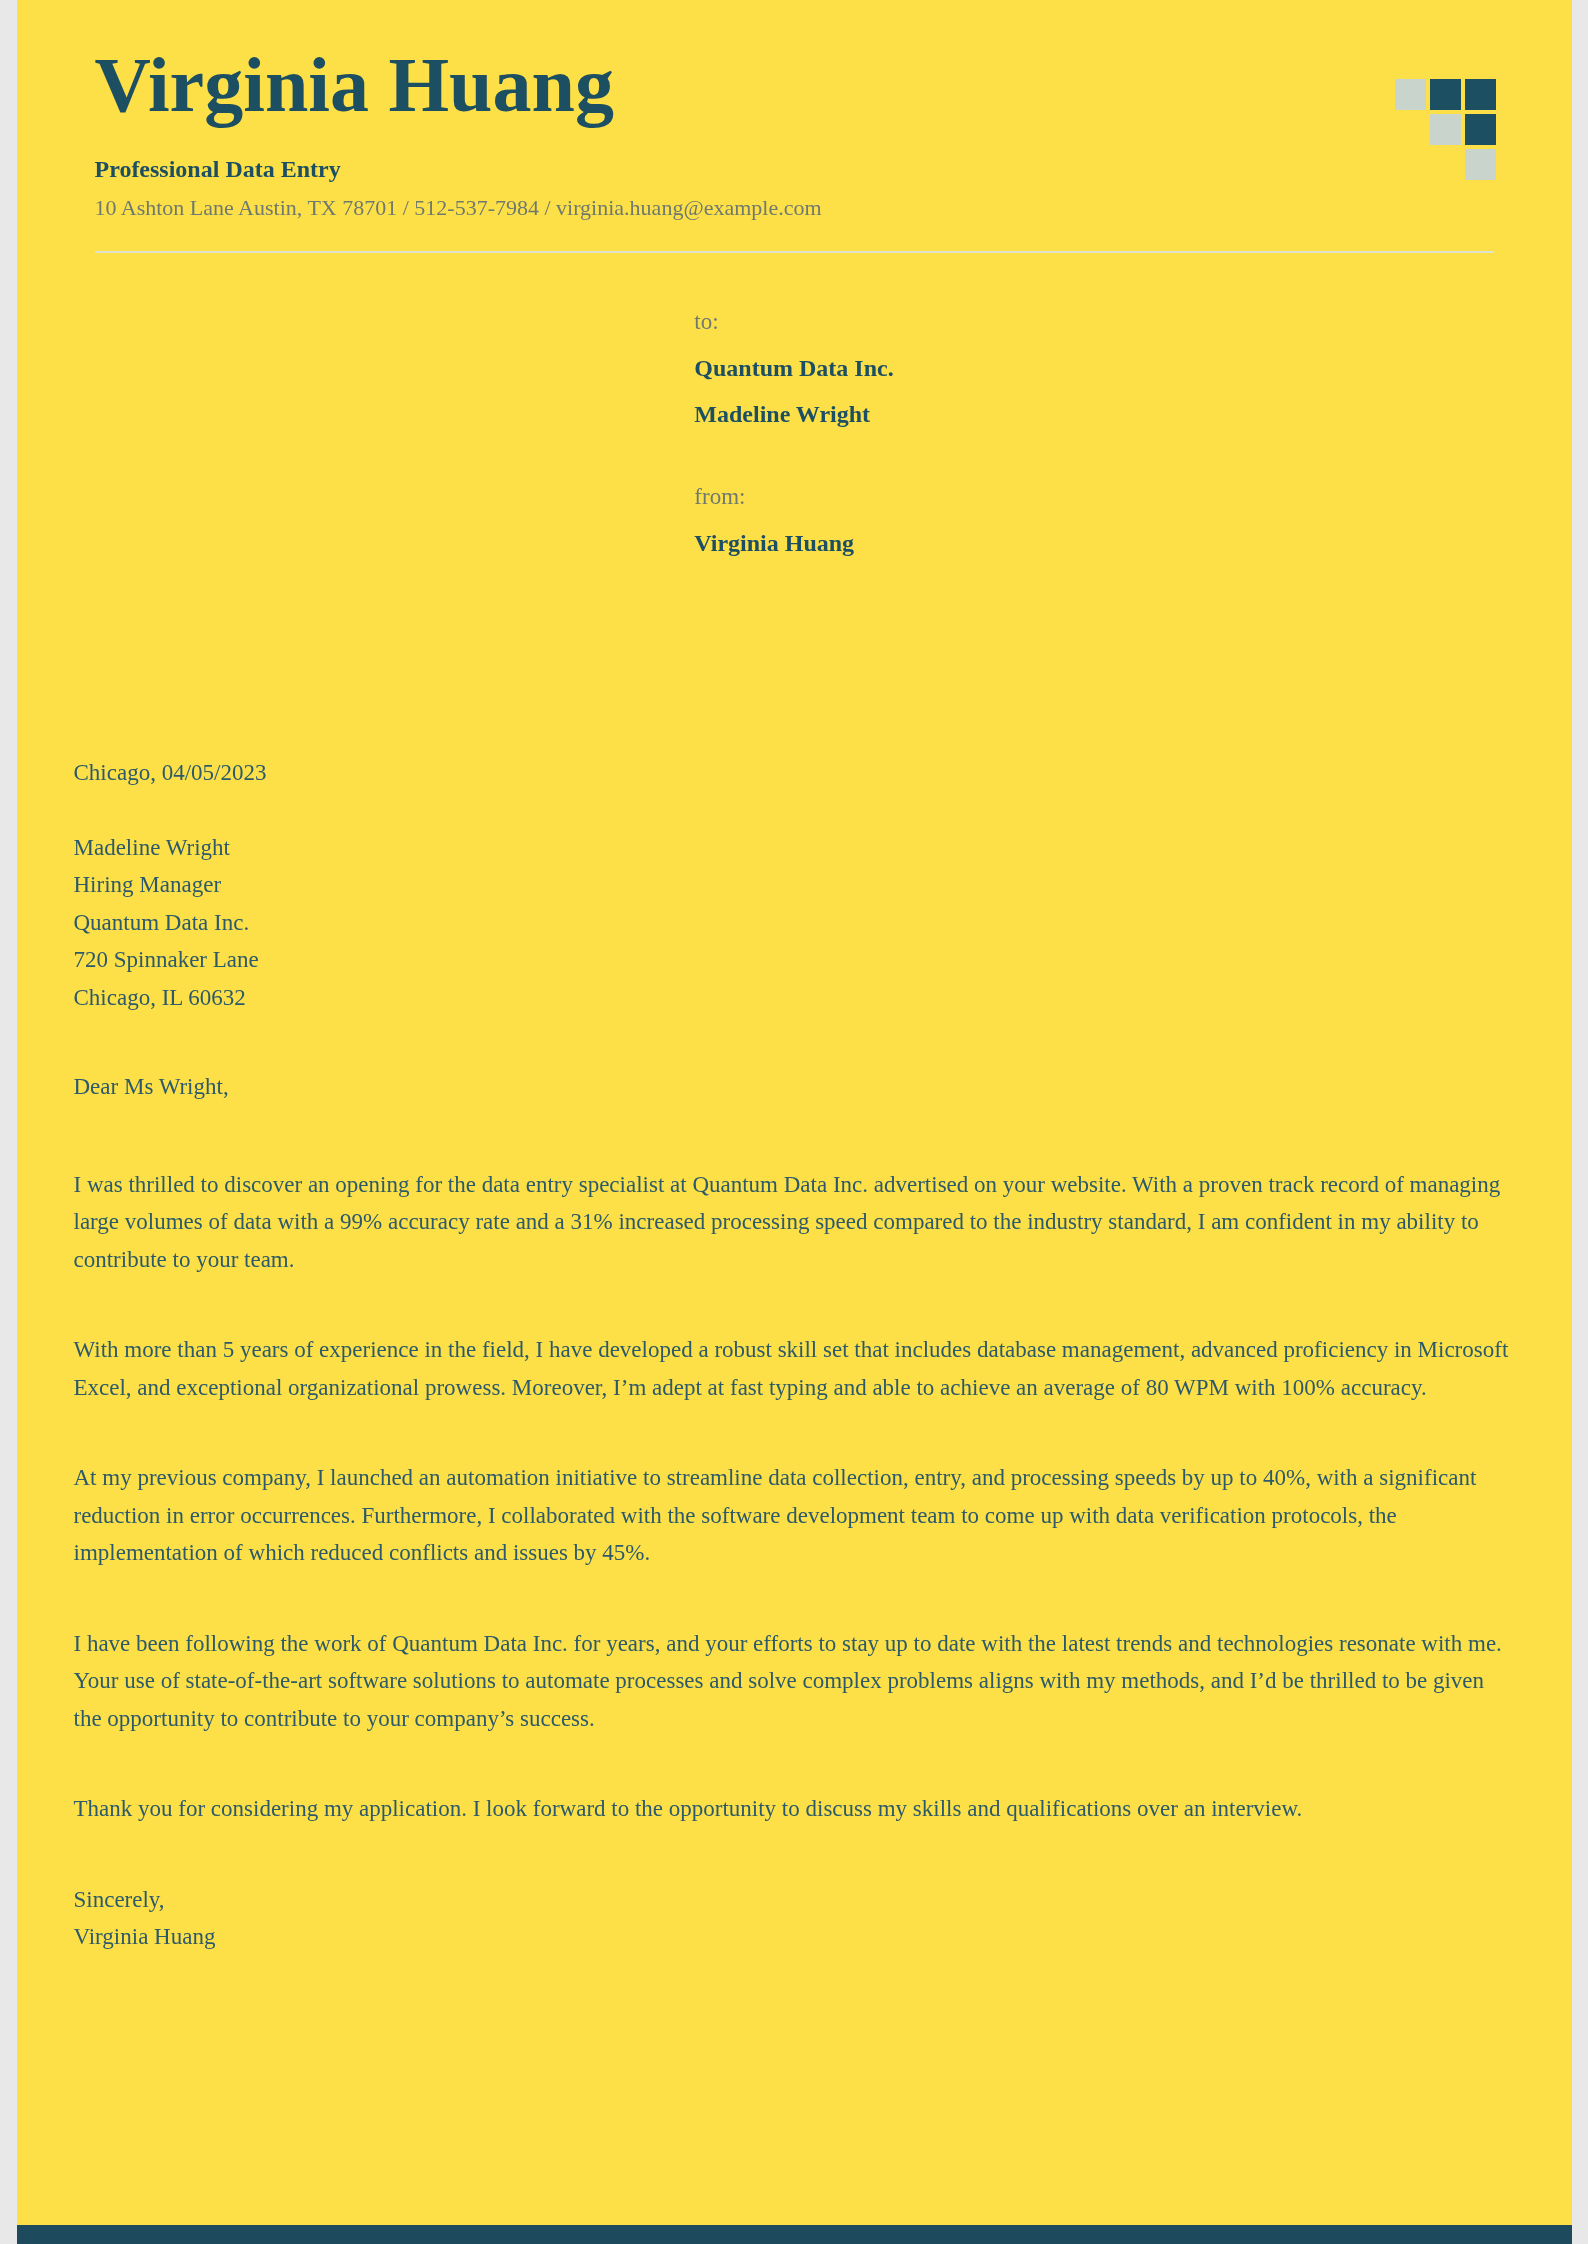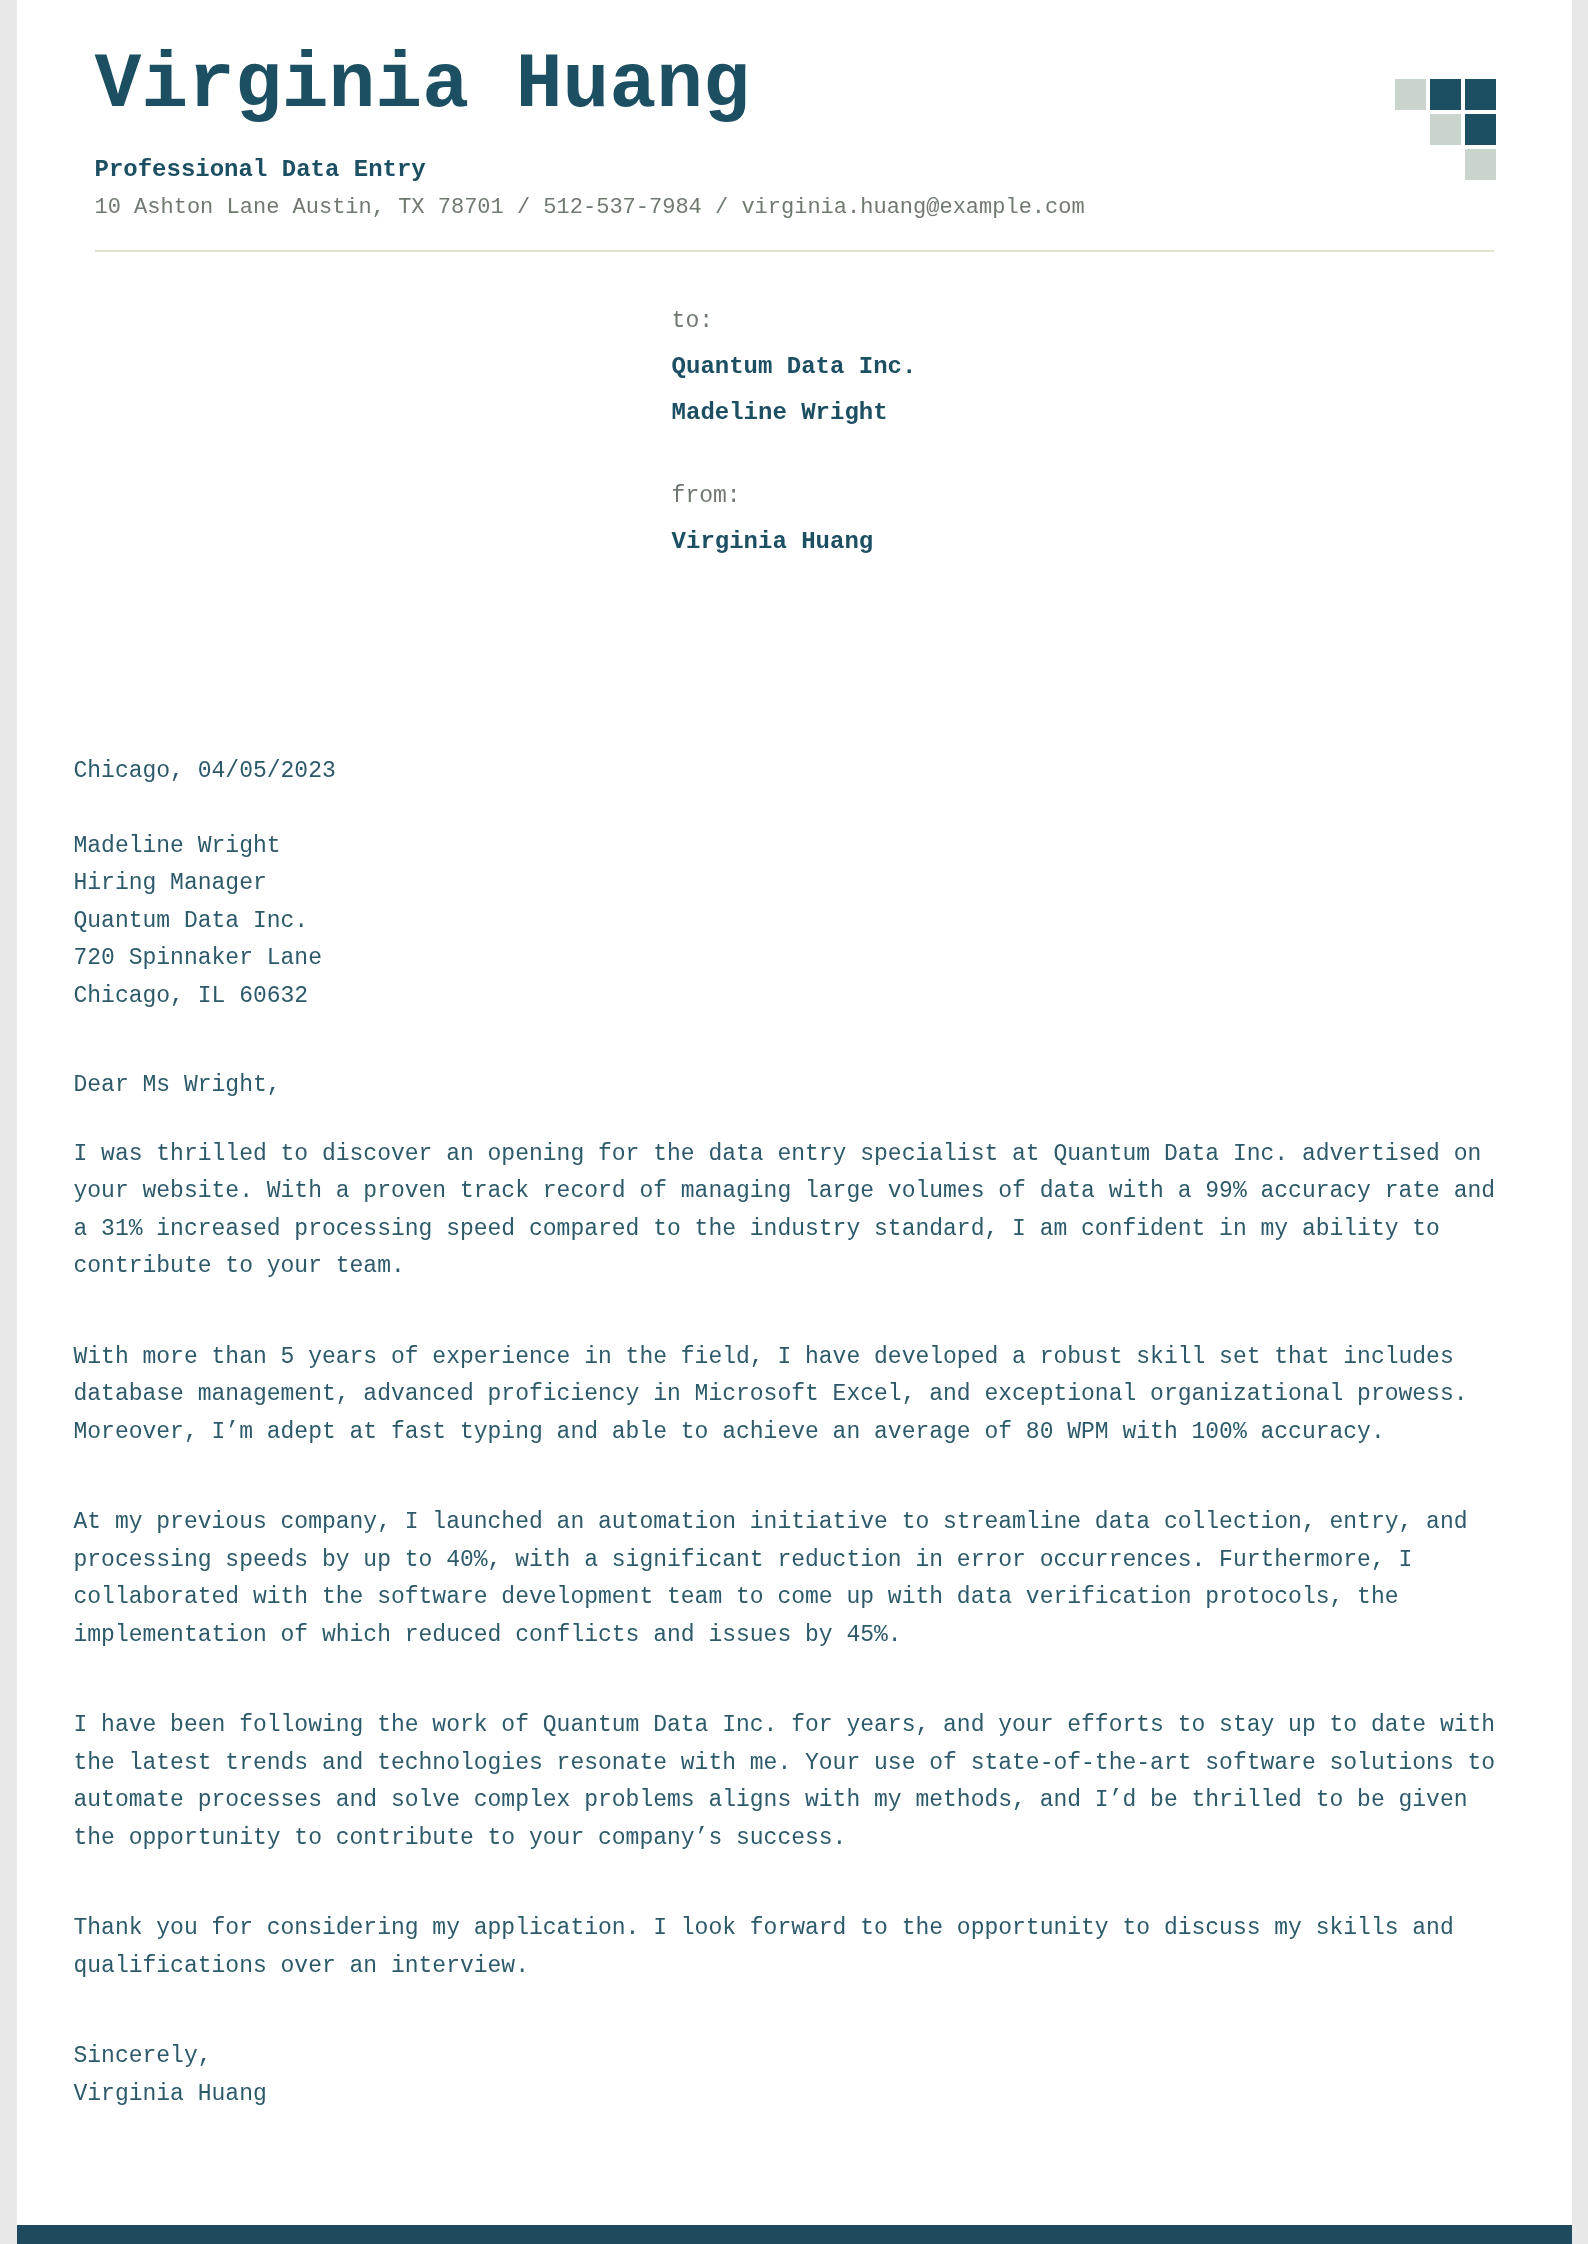--- a/index.html
+++ b/index.html
@@ -2,22 +2,22 @@
 <html><head>
 <meta charset="utf-8">
 <style>
   * { margin: 0; padding: 0; box-sizing: border-box; }
   html, body { background: #e8e8e8; }
   .page {
     position: relative;
     width: 1555px;
     height: 2244px;
     margin: 0 auto;
-    background: #ffffff;
-    font-family: Liberation Mono, monospace;
+    background: #fde047;
+    font-family: Liberation Serif, serif;
     color: #2d5a6a;
     overflow: hidden;
   }
   
   .header { padding: 46px 78px 0 78px; position: relative; }
   .name {
     font-size: 78px;
     font-weight: 700;
     line-height: 1.0;
     color: #1d4f63;
@@ -69,21 +69,21 @@
   .side-spacer { height: 37px; }
   
   .letter {
     flex: 1 1 auto;
     font-size: 23px;
     line-height: 37.5px;
     color: #2d5a6a;
   }
   .date-line { margin-bottom: 37px; }
   .address-block { margin-bottom: 52px; }
-  .salutation { margin-bottom: 31px; }
+  .salutation { margin-bottom: 60px; }
   .para { margin-bottom: 53px; }
   .closing-block { margin-top: 30px; }
   
   .footer-bar {
     position: absolute;
     left: 0; right: 0; bottom: 0;
     height: 19px;
     background: #1d4a5d;
   }
 </style>

